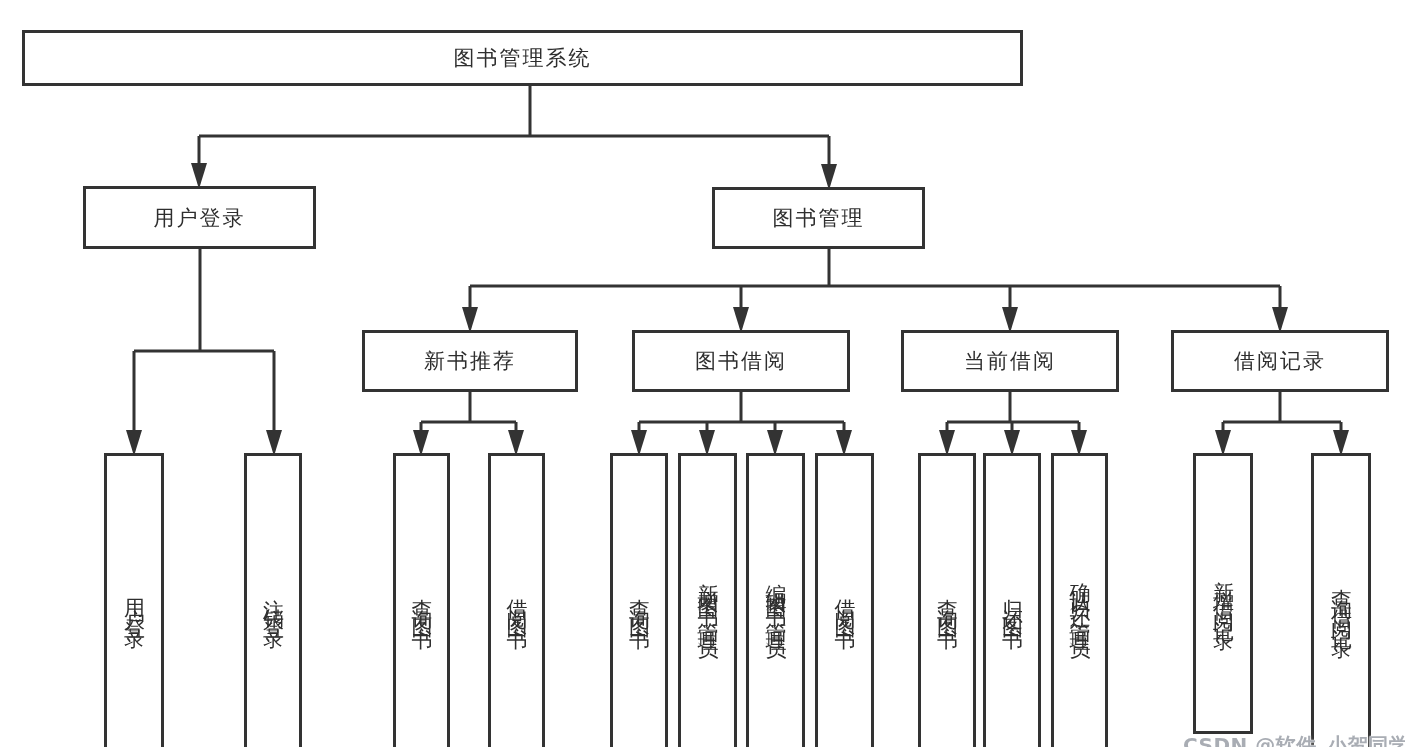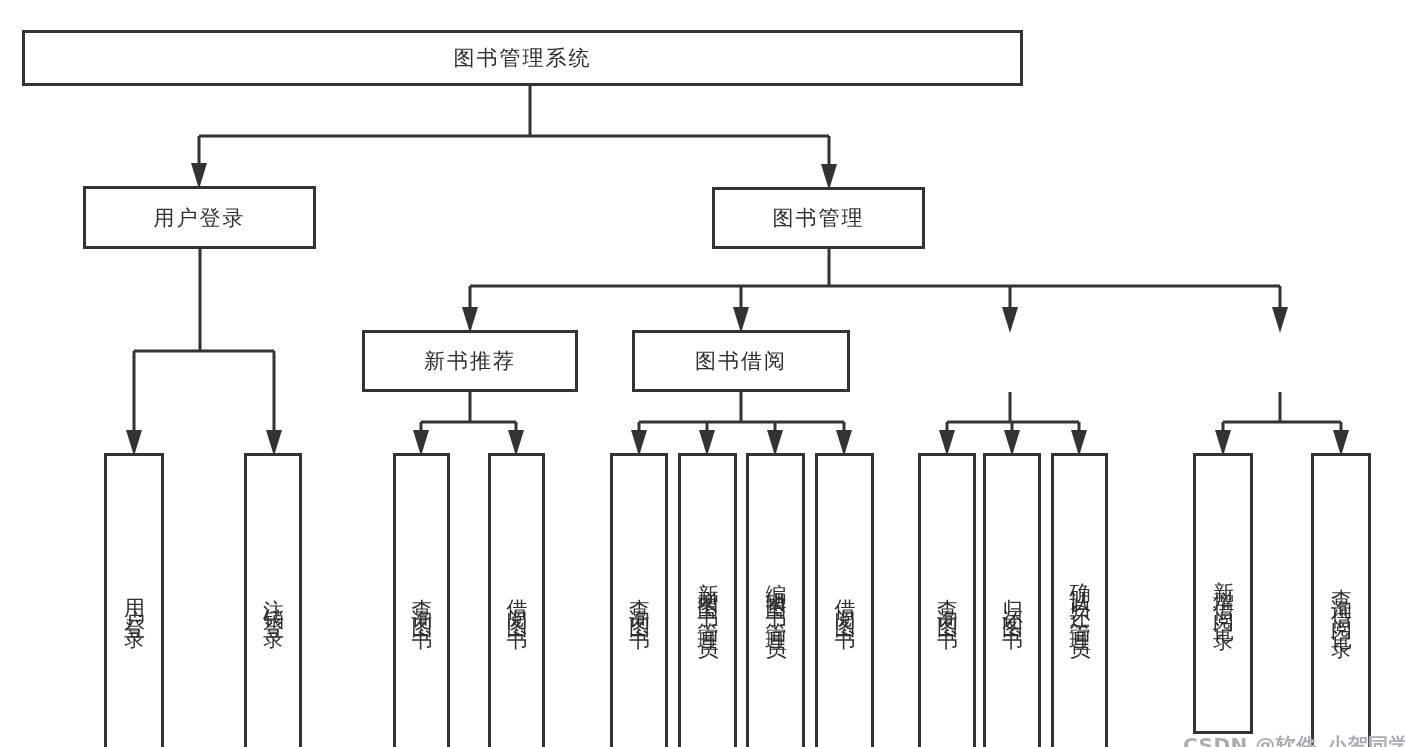--- a/index.html
+++ b/index.html
@@ -83,20 +83,26 @@
   <div class="box" style="left:712px;top:171px;width:213px;height:62px">
     <span class="hlabel">图书管理</span>
   </div>
 
   <div class="box" style="left:362px;top:314px;width:216px;height:62px">
     <span class="hlabel">新书推荐</span>
   </div>
   <div class="box" style="left:632px;top:314px;width:218px;height:62px">
     <span class="hlabel">图书借阅</span>
   </div>
+  <div class="box" style="left:901px;top:314px;width:218px;height:62px">
+    <span class="hlabel">当前借阅</span>
+  </div>
+  <div class="box" style="left:1171px;top:314px;width:218px;height:62px">
+    <span class="hlabel">借阅记录</span>
+  </div>
 
   <div class="box" style="left:104px;top:437px;width:60px;height:298px">
     <span class="vtext">用户登录</span>
   </div>
   <div class="box" style="left:244px;top:437px;width:58px;height:298px">
     <span class="vtext">注销登录</span>
   </div>
 
   <div class="box" style="left:393px;top:437px;width:57px;height:298px">
     <span class="vtext">查询图书</span>

